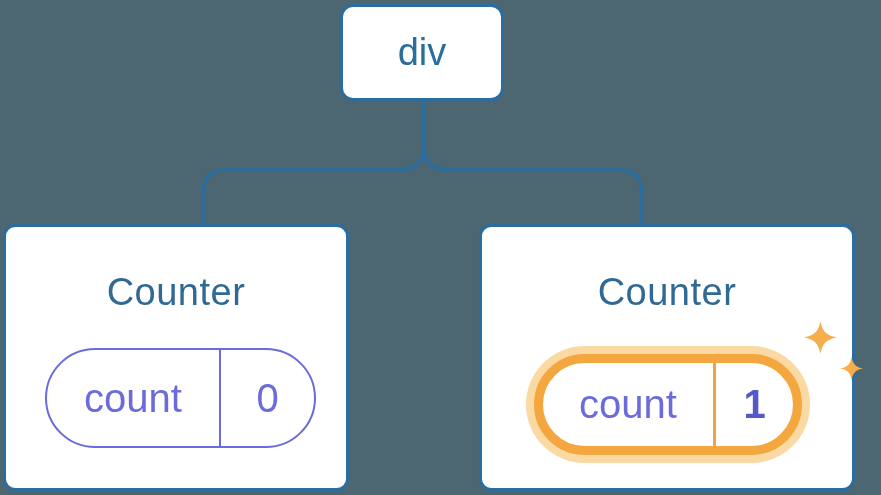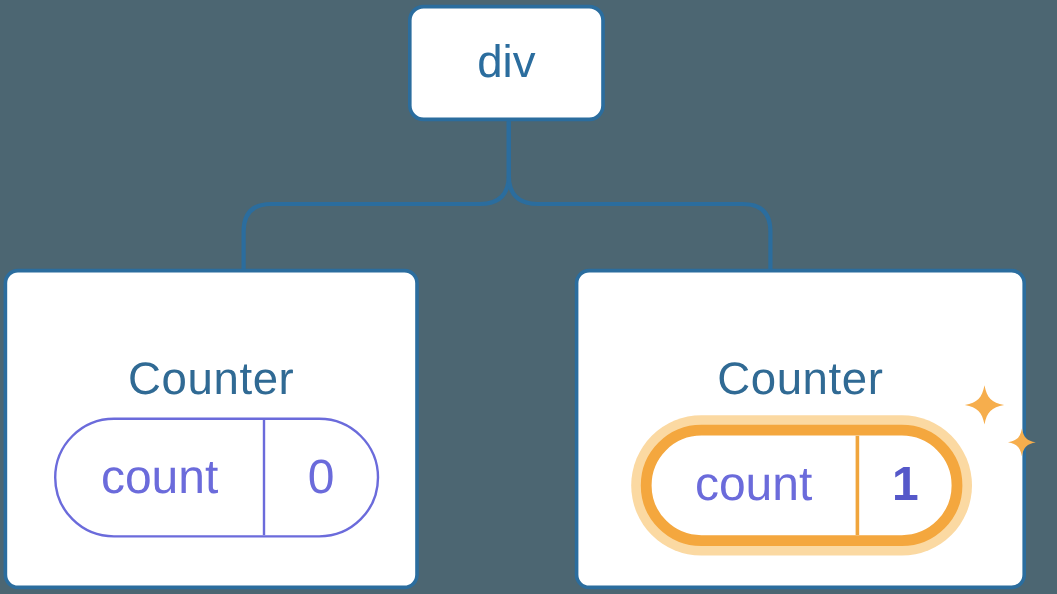--- a/index.html
+++ b/index.html
@@ -53,21 +53,20 @@
   .card-title {
     position: absolute;
     top: 44px;
     left: 0;
     width: 100%;
     text-align: center;
     font-size: 38px;
     font-weight: 500;
     color: #306a94;
     letter-spacing: 0.5px;
-    margin-top: 24px;
   }
   
   .pill-plain {
     position: absolute;
     left: 39px;
     top: 121px;
     width: 271px;
     height: 100px;
     border: 2px solid #6b6bdb;
     border-radius: 52px;

